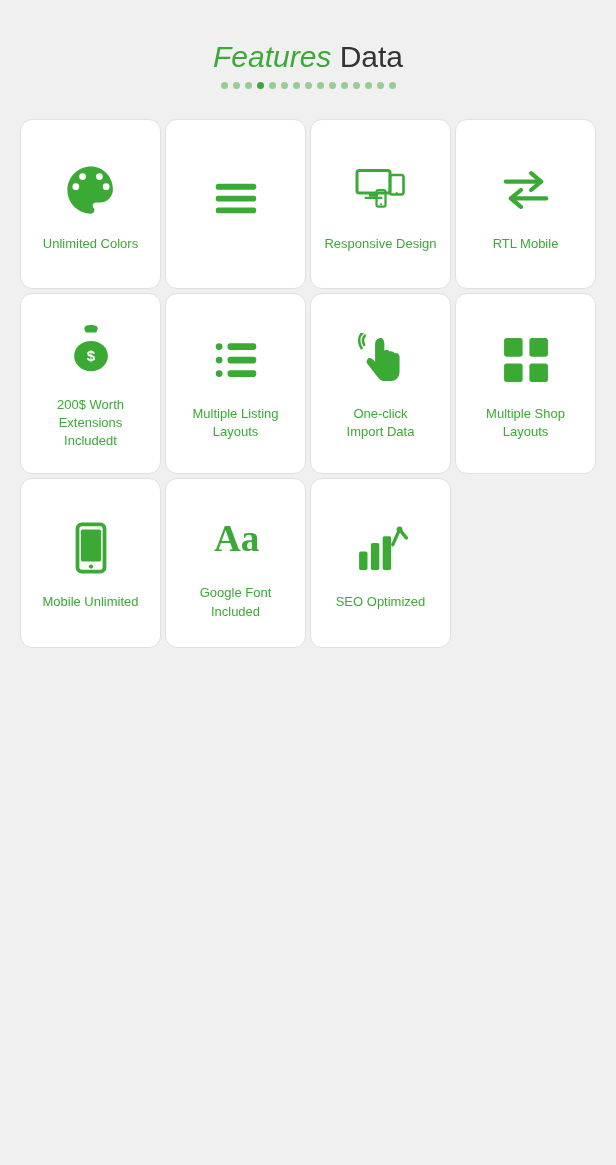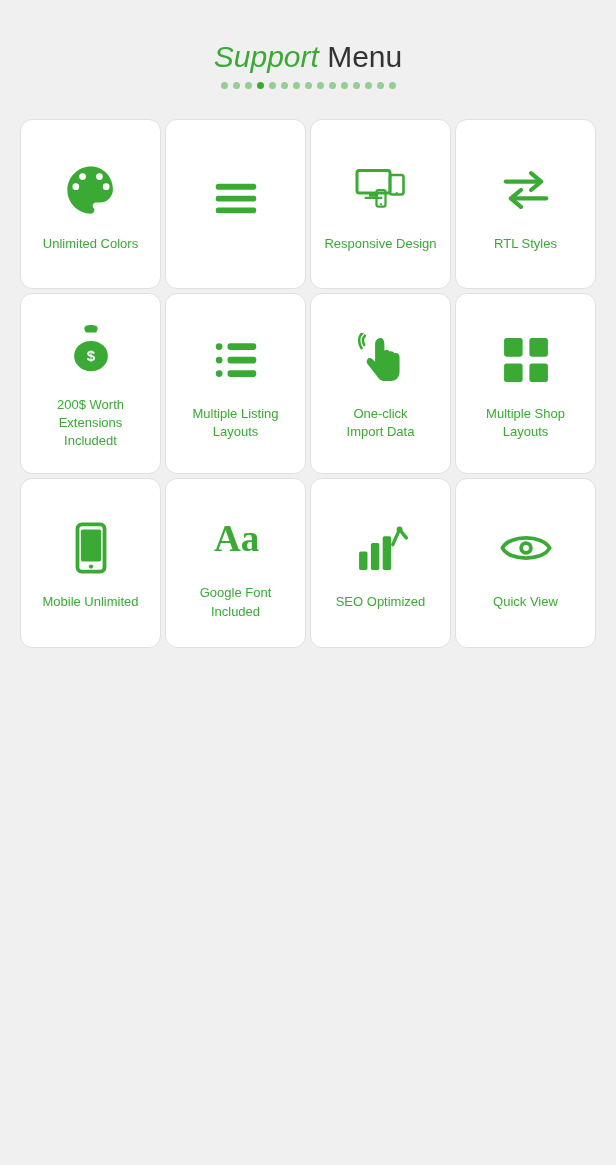--- a/index.html
+++ b/index.html
@@ -77,21 +77,21 @@
       text-align: center;
       line-height: 1.4;
     }
   </style>
 </head>
 <body>
 
 <div class="page">
   <div class="header">
     <h1>
-      <span class="highlight">Support</span><span> Menu</span>
+      <span class="highlight">Features</span><span> Data</span>
     </h1>
     <div class="dots">
       <div class="dot"></div>
       <div class="dot"></div>
       <div class="dot"></div>
       <div class="dot active"></div>
       <div class="dot"></div>
       <div class="dot"></div>
       <div class="dot"></div>
       <div class="dot"></div>
@@ -149,21 +149,21 @@
       <div class="card-icon">
         <svg viewBox="0 0 64 64" xmlns="http://www.w3.org/2000/svg">
 
           <line x1="8" y1="22" x2="48" y2="22" stroke="#3aaa35" stroke-width="5" stroke-linecap="round"></line>
           <polyline points="38,12 50,22 38,32" fill="none" stroke="#3aaa35" stroke-width="5" stroke-linecap="round" stroke-linejoin="round"></polyline>
 
           <line x1="56" y1="42" x2="16" y2="42" stroke="#3aaa35" stroke-width="5" stroke-linecap="round"></line>
           <polyline points="26,32 14,42 26,52" fill="none" stroke="#3aaa35" stroke-width="5" stroke-linecap="round" stroke-linejoin="round"></polyline>
         </svg>
       </div>
-      <div class="card-label">RTL Styles</div>
+      <div class="card-label">RTL Mobile</div>
     </div>
 
     <div class="card">
       <div class="card-icon">
         <svg viewBox="0 0 64 64" xmlns="http://www.w3.org/2000/svg">
           <path d="M26 10 c-2-3-3-6 0-8 6-2 12 0 12 0 3 2 2 5 0 8z"></path>
           <ellipse cx="32" cy="38" rx="20" ry="18"></ellipse>
           <text x="32" y="44" text-anchor="middle" font-size="18" font-weight="bold" fill="white" font-family="Arial">$</text>
         </svg>
       </div>
@@ -237,27 +237,17 @@
           <rect x="20" y="26" width="10" height="32" rx="2"></rect>
           <rect x="34" y="18" width="10" height="40" rx="2"></rect>
 
           <polyline points="46,28 54,10 62,20" fill="none" stroke="#3aaa35" stroke-width="4" stroke-linecap="round" stroke-linejoin="round"></polyline>
           <circle cx="54" cy="10" r="3.5"></circle>
         </svg>
       </div>
       <div class="card-label">SEO Optimized</div>
     </div>
 
-    <div class="card">
-      <div class="card-icon">
-        <svg viewBox="0 0 64 40" xmlns="http://www.w3.org/2000/svg">
-          <path d="M4 20 C12 4 52 4 60 20 C52 36 12 36 4 20Z" fill="none" stroke="#3aaa35" stroke-width="4.5"></path>
-          <circle cx="32" cy="20" r="8" fill="#3aaa35"></circle>
-          <circle cx="32" cy="20" r="3.5" fill="white"></circle>
-        </svg>
-      </div>
-      <div class="card-label">Quick View</div>
-    </div>
 
 
 
   </div>
 </div>
 
 </body></html>

